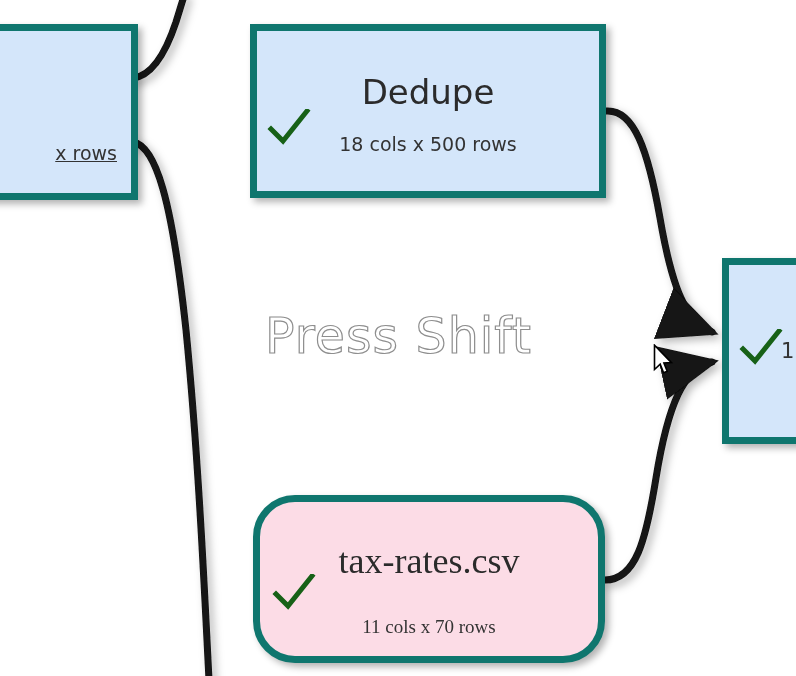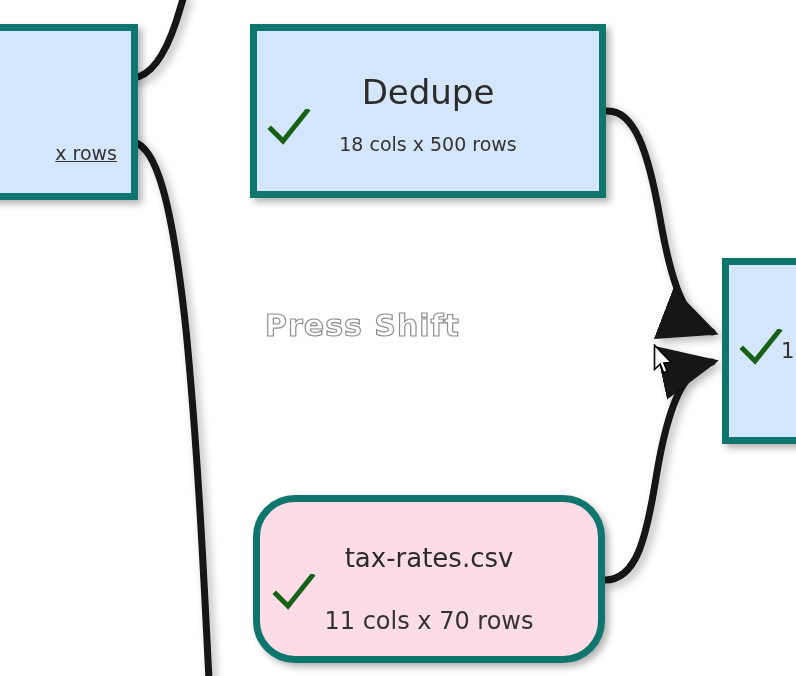--- a/index.html
+++ b/index.html
@@ -61,22 +61,22 @@
   #node-dedupe {
     left: 250px; top: 24px;
     width: 356px; height: 174px;
   }
   #node-dedupe .node-title { margin-top: 6px; }
 
   #node-taxrates {
     left: 253px; top: 495px;
     width: 352px; height: 168px;
   }
-  #node-taxrates .node-title { font-size: 26px; margin-top: 20px; }
-  #node-taxrates .node-sub { font-size: 24px; margin-top: 38px; }
+  #node-taxrates .node-title { font-size: 36px; margin-top: 20px; font-family: Liberation Serif, serif; }
+  #node-taxrates .node-sub { font-size: 19px; margin-top: 38px; font-family: Liberation Serif, serif; }
 
   #node-left {
     left: -142px; top: 24px;
     width: 280px; height: 176px;
     align-items: flex-end;
     justify-content: flex-end;
     padding: 0 0 30px 0;
   }
   #node-left .node-sub { margin: 0 14px 0 0; text-decoration: underline; }
 
@@ -86,22 +86,22 @@
     align-items: flex-start;
     justify-content: center;
     padding-left: 52px;
   }
   #node-right .node-sub { margin-top: 0; font-size: 21px; }
 
   #press-shift {
     position: absolute;
     left: 265px;
     top: 308px;
-    font-size: 30px;
-    font-weight: bold;
+    font-size: 49px;
+    font-weight: normal;
     letter-spacing: 1px;
     color: #ffffff;
     -webkit-text-stroke: 1.2px #8e8e8e;
     white-space: nowrap;
     user-select: none;
   }
   #cursor {
     position: absolute;
     left: 653px;
     top: 344px;

